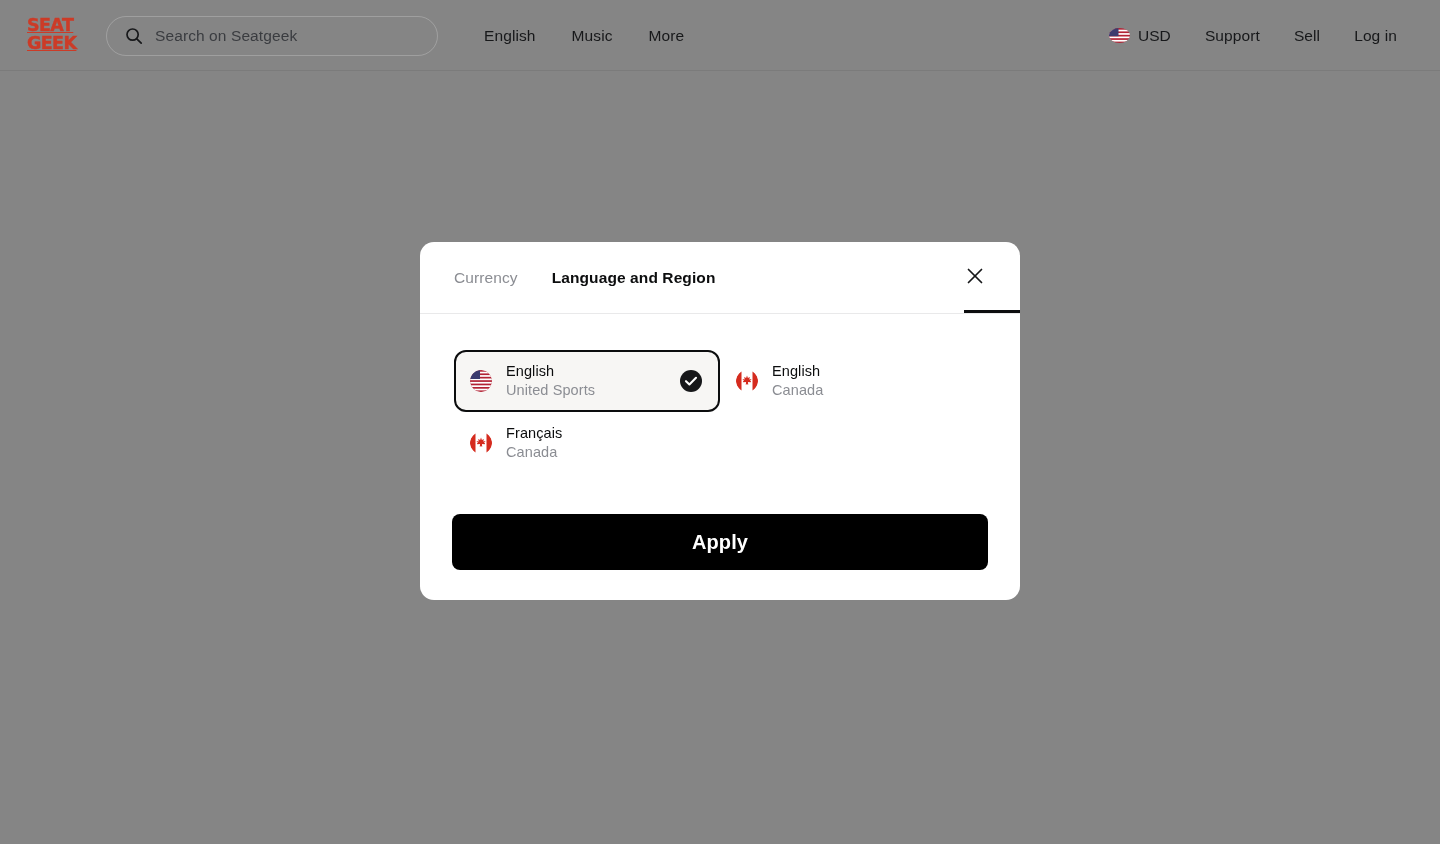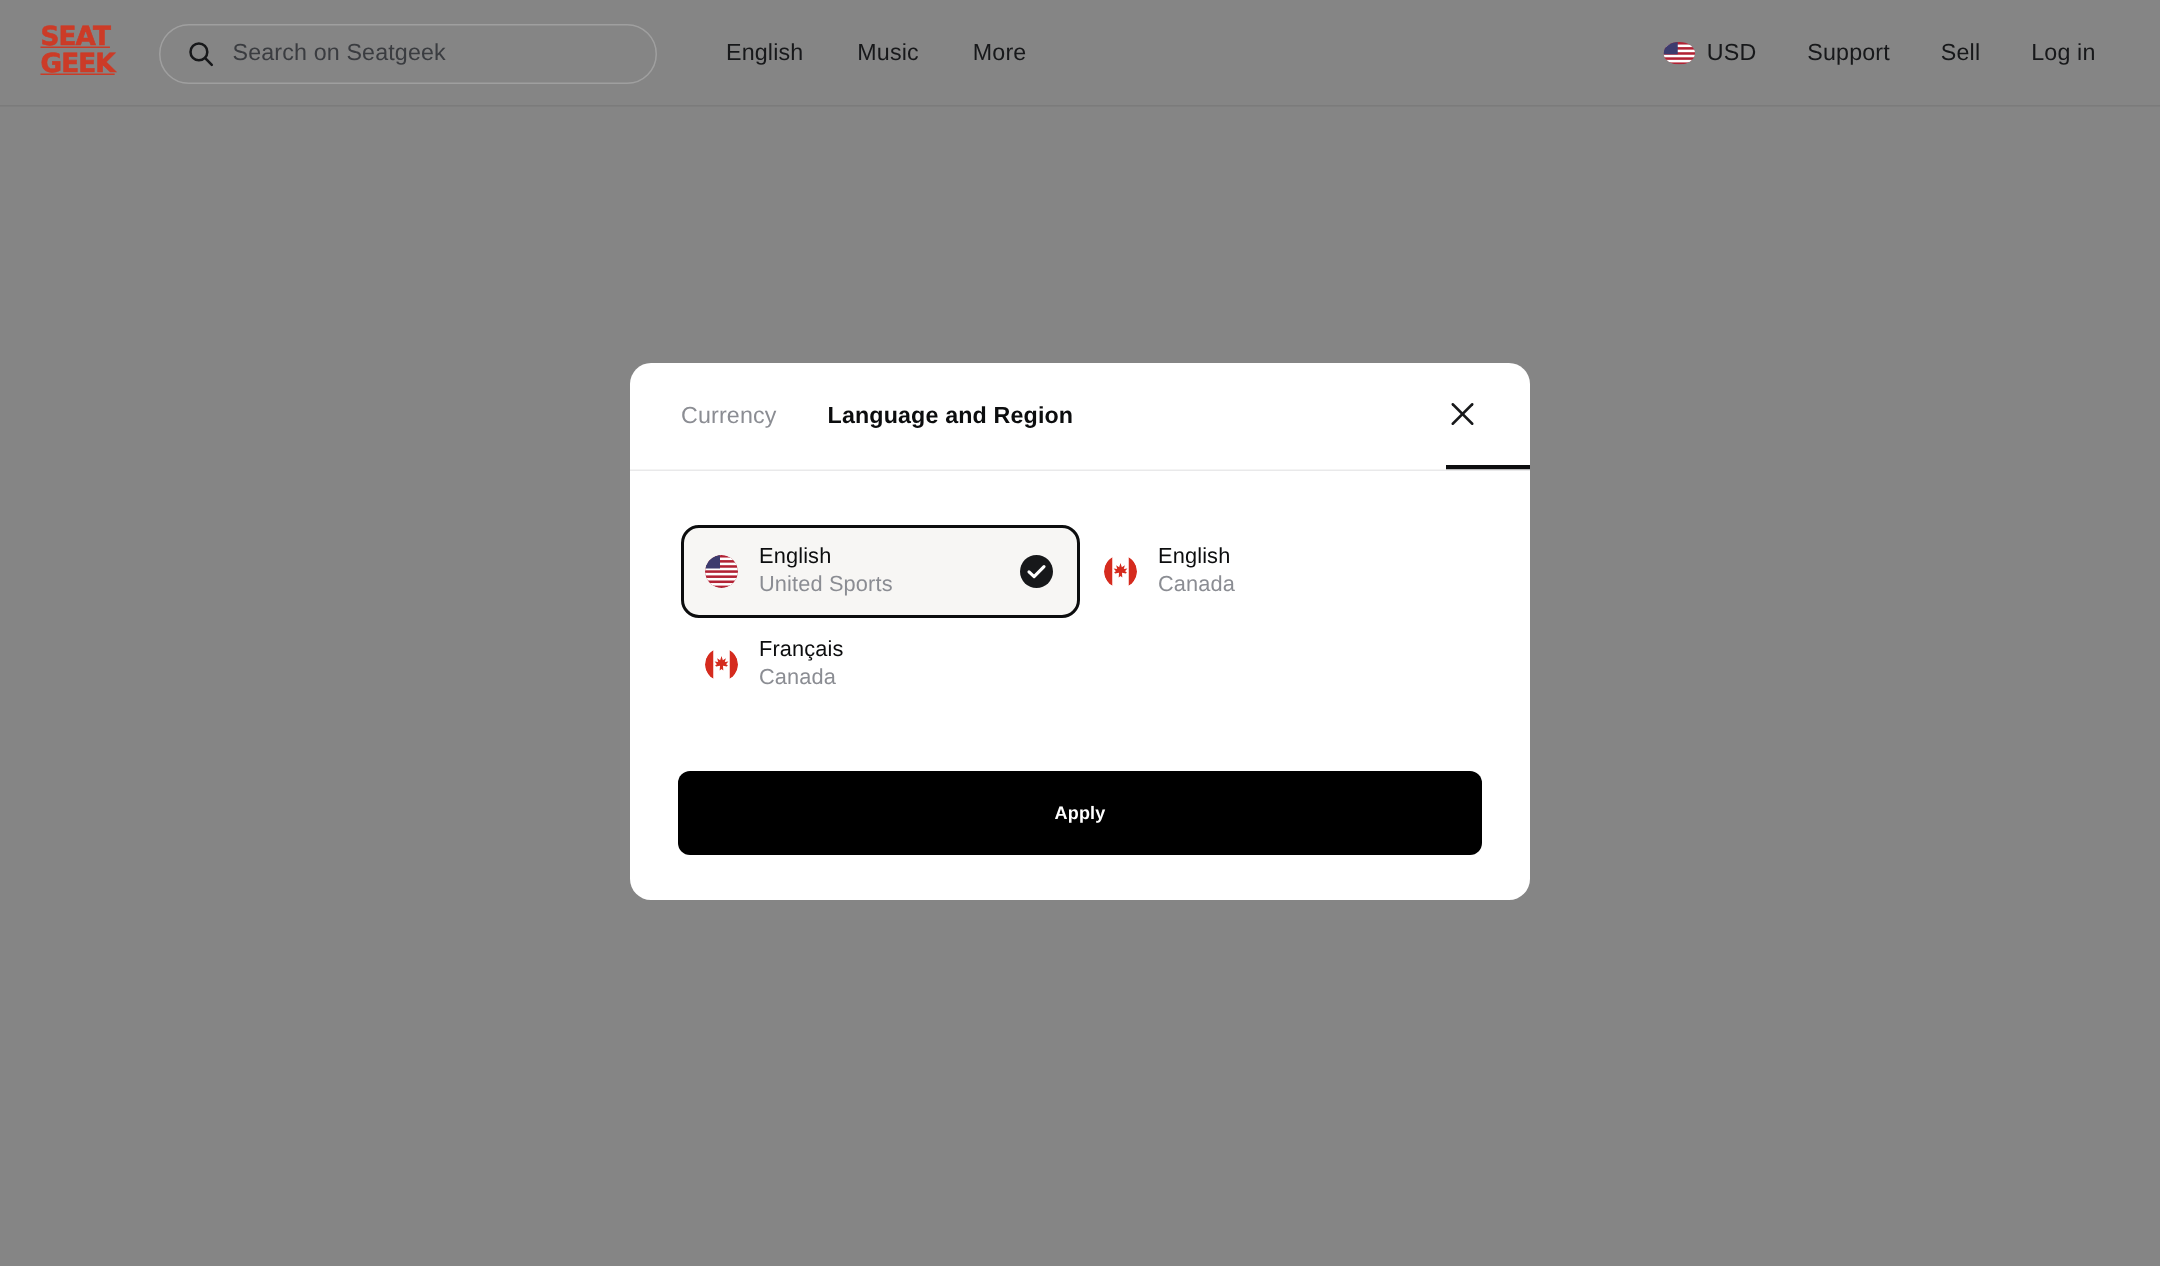--- a/index.html
+++ b/index.html
@@ -225,21 +225,21 @@
     position: absolute;
     left: 452px;
     top: 514px;
     width: 536px;
     height: 56px;
     background: #000000;
     color: #ffffff;
     border: none;
     border-radius: 8px;
     font-family: "Liberation Sans", sans-serif;
-    font-size: 12px;
+    font-size: 20px;
     font-weight: 700;
     cursor: pointer;
     letter-spacing: 0.1px;
   }
 </style>
 </head>
 <body>
 
 <div class="header">
 

